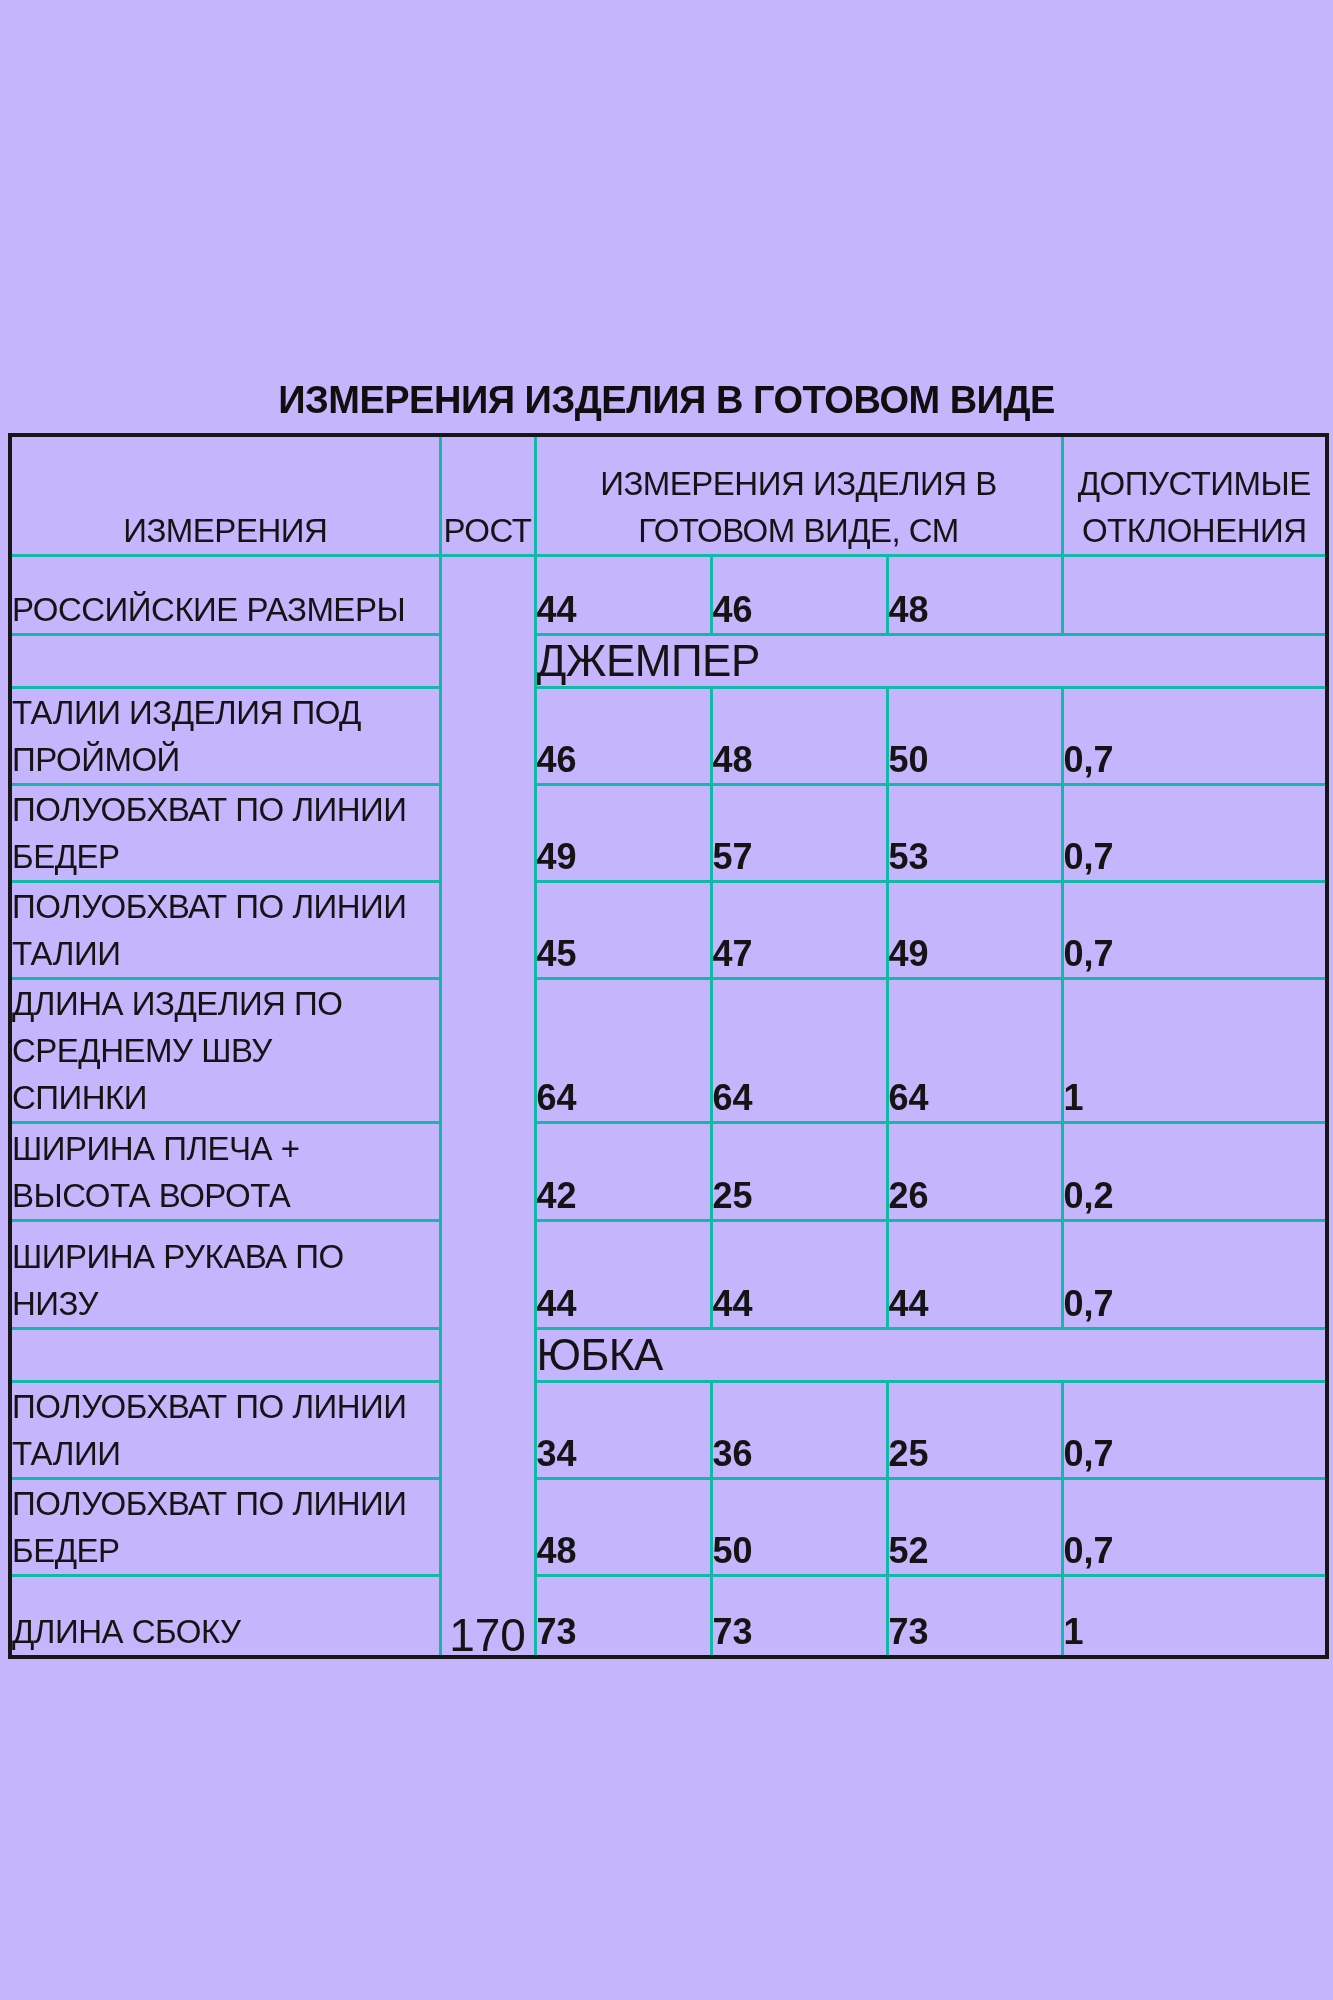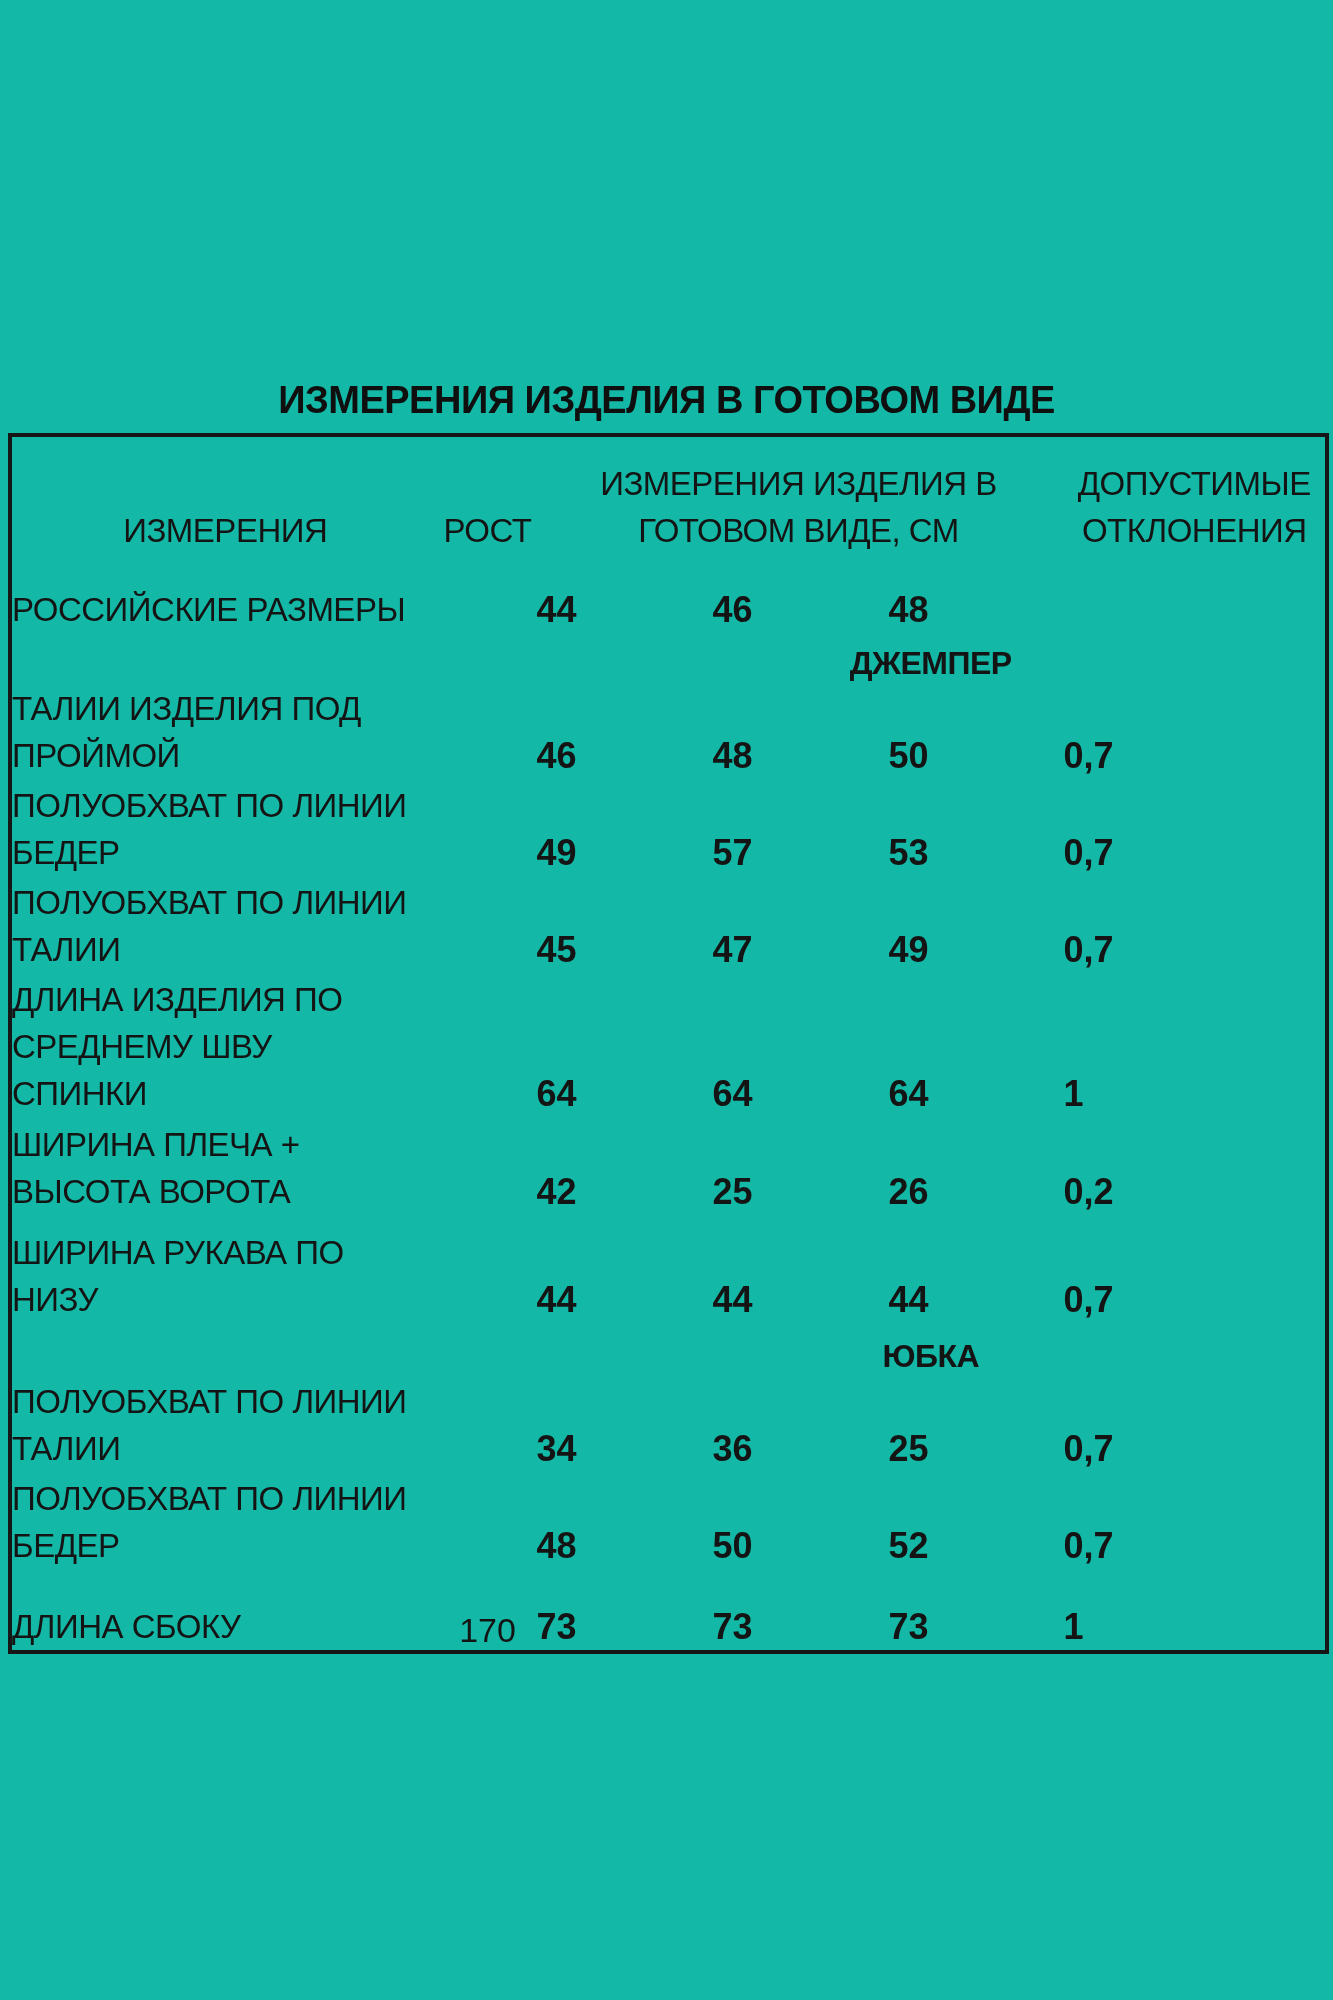--- a/index.html
+++ b/index.html
@@ -4,21 +4,21 @@
 <style>
   html, body {
     margin: 0;
     padding: 0;
     background: #ffffff;
   }
   .doc {
     position: relative;
     width: 1333px;
     height: 2000px;
-    background: #14b8a6;
+    background: #c4b5fd;
     font-family: "Liberation Sans", "DejaVu Sans", sans-serif;
     color: #141414;
     overflow: hidden;
   }
   .title {
     position: absolute;
     top: 379px;
     left: 0;
     width: 1333px;
     text-align: center;
@@ -69,29 +69,29 @@
     line-height: 46px;
     text-align: left;
     vertical-align: bottom;
     padding: 0 12px 5px 0;
     font-weight: bold;
   }
   
   td.rost {
     vertical-align: top;
     text-align: center;
-    font-size: 34px;
+    font-size: 46px;
     line-height: 40px;
     padding-top: 8px;
   }
   
   td.band {
-    font-size: 32px;
-    font-weight: 700;
-    text-align: center;
+    font-size: 44px;
+    font-weight: 400;
+    text-align: left;
     vertical-align: middle;
     padding: 0;
     letter-spacing: -0.5px;
   }
   td.empty {
     vertical-align: middle;
   }
 </style>
 </head>
 <body>

